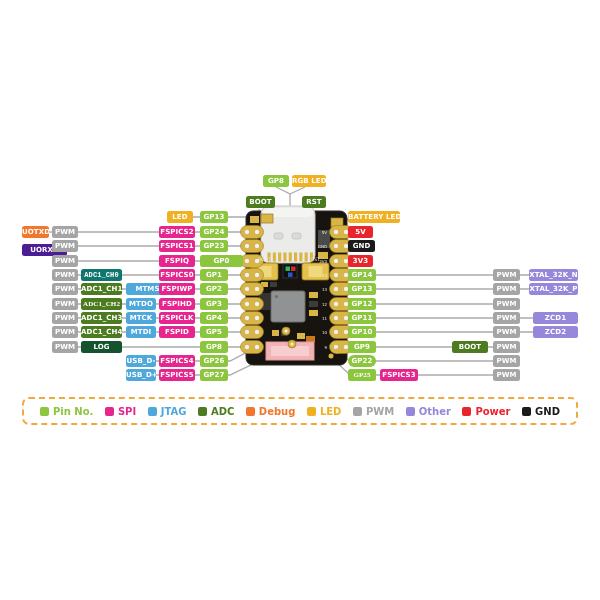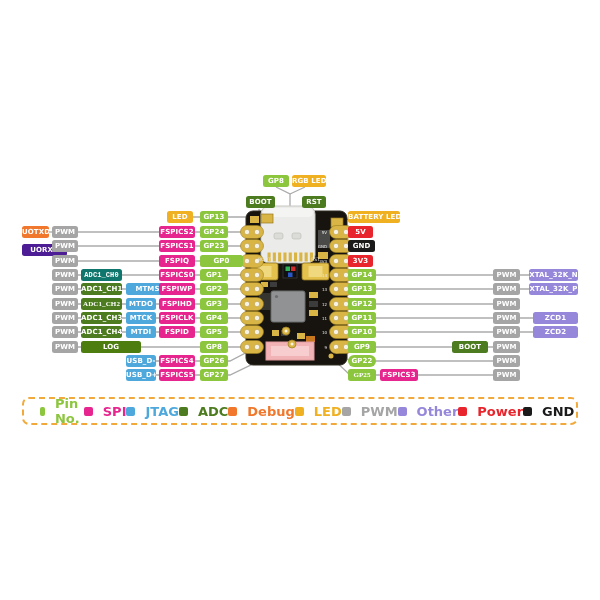--- a/index.html
+++ b/index.html
@@ -5,21 +5,21 @@
   html,body{margin:0;padding:0;background:#fff;}
   #stage{position:relative;width:600px;height:600px;background:#fff;overflow:hidden;
          font-family:"DejaVu Sans", sans-serif;}
   #board-svg{position:absolute;left:0;top:0;}
   .lbl{position:absolute;height:12px;line-height:12.5px;border-radius:2.5px;color:#fff;
        font-weight:bold;font-size:7px;text-align:center;letter-spacing:.1px;
        white-space:nowrap;overflow:hidden;}
   .legend{position:absolute;left:22px;top:397px;width:556px;height:28px;box-sizing:border-box;
           border:2px dashed #F2A93B;border-radius:7px;background:#fff;
           display:flex;align-items:center;justify-content:space-between;padding:0 16px;}
-  .leg-item{display:flex;align-items:center;gap:10px;font-weight:bold;font-size:13px;}
+  .leg-item{display:flex;align-items:center;gap:4px;font-weight:bold;font-size:10px;}
   .leg-swatch{width:9px;height:9px;border-radius:2px;display:inline-block;}
 </style>
 </head>
 <body>
 
 <div id="stage">
 
   <svg id="board-svg" width="600" height="600" viewBox="0 0 600 600">
     <g id="lines" stroke="#ABABAB" stroke-width="1.3" fill="none">
         <path d="M56 232 H252"></path>
@@ -238,21 +238,21 @@
       <div class="lbl" style="left: 81px; top: 312px; width: 41px; background: rgb(76, 124, 31);">ADC1_CH3</div>
       <div class="lbl" style="left: 126px; top: 312px; width: 30px; background: rgb(79, 168, 220);">MTCK</div>
       <div class="lbl" style="left: 159px; top: 312px; width: 36px; background: rgb(230, 38, 142);">FSPICLK</div>
       <div class="lbl" style="left: 200px; top: 312px; width: 28px; background: rgb(140, 198, 62);">GP4</div>
       <div class="lbl" style="left: 52px; top: 326px; width: 26px; background: rgb(165, 165, 165);">PWM</div>
       <div class="lbl" style="left: 81px; top: 326px; width: 41px; background: rgb(76, 124, 31);">ADC1_CH4</div>
       <div class="lbl" style="left: 126px; top: 326px; width: 30px; background: rgb(79, 168, 220);">MTDI</div>
       <div class="lbl" style="left: 159px; top: 326px; width: 36px; background: rgb(230, 38, 142);">FSPID</div>
       <div class="lbl" style="left: 200px; top: 326px; width: 28px; background: rgb(140, 198, 62);">GP5</div>
       <div class="lbl" style="left: 52px; top: 341px; width: 26px; background: rgb(165, 165, 165);">PWM</div>
-      <div class="lbl" style="left: 81px; top: 341px; width: 60px; background: #4d7c0f;">LOG</div>
+      <div class="lbl" style="left: 81px; top: 341px; width: 41px; background: #14532d;">LOG</div>
       <div class="lbl" style="left: 200px; top: 341px; width: 28px; background: rgb(140, 198, 62);">GP8</div>
       <div class="lbl" style="left: 126px; top: 355px; width: 30px; background: rgb(79, 168, 220);">USB_D-</div>
       <div class="lbl" style="left: 159px; top: 355px; width: 36px; background: rgb(230, 38, 142);">FSPICS4</div>
       <div class="lbl" style="left: 200px; top: 355px; width: 28px; background: rgb(140, 198, 62);">GP26</div>
       <div class="lbl" style="left: 126px; top: 369px; width: 30px; background: rgb(79, 168, 220);">USB_D+</div>
       <div class="lbl" style="left: 159px; top: 369px; width: 36px; background: rgb(230, 38, 142);">FSPICS5</div>
       <div class="lbl" style="left: 200px; top: 369px; width: 28px; background: rgb(140, 198, 62);">GP27</div>
       <div class="lbl" style="left: 348px; top: 211px; width: 52px; background: rgb(239, 176, 33);">BATTERY LED</div>
       <div class="lbl" style="left: 348px; top: 226px; width: 25px; background: rgb(232, 37, 44);">5V</div>
       <div class="lbl" style="left: 348px; top: 240px; width: 27px; background: rgb(26, 26, 26);">GND</div>

